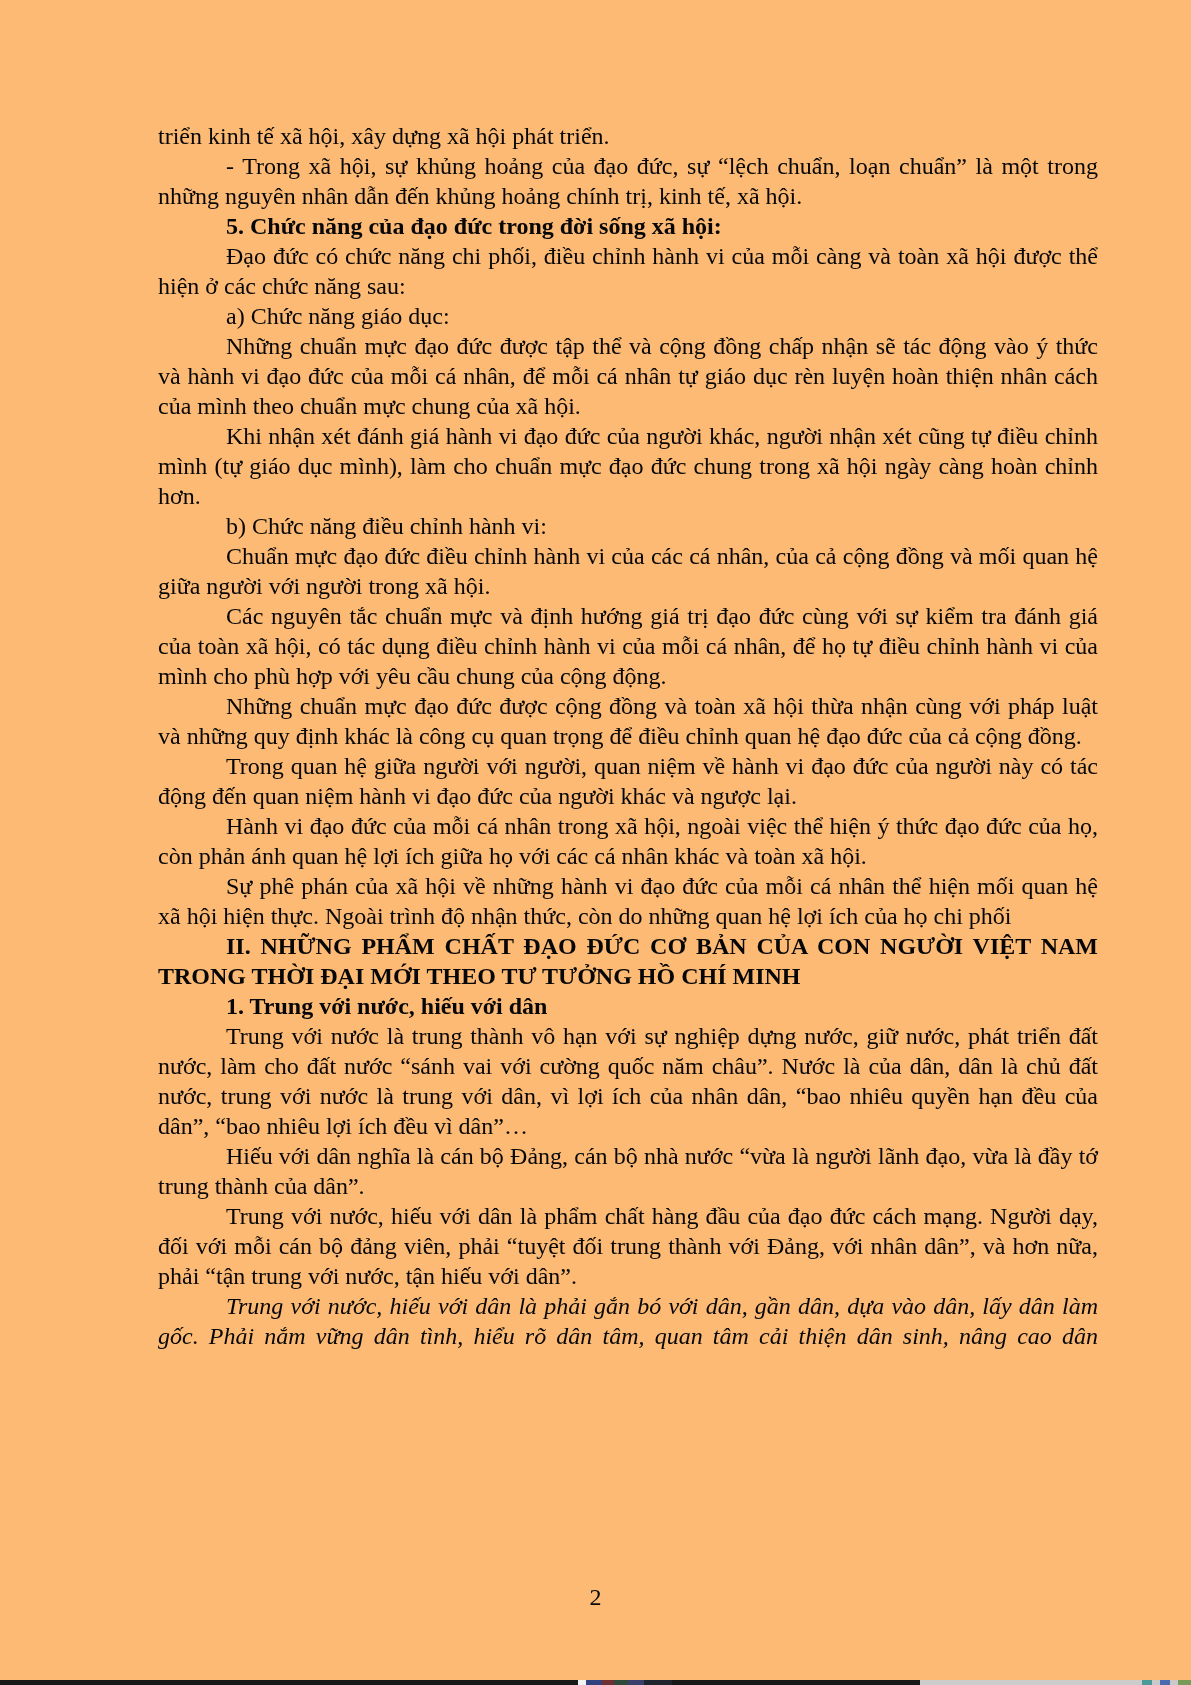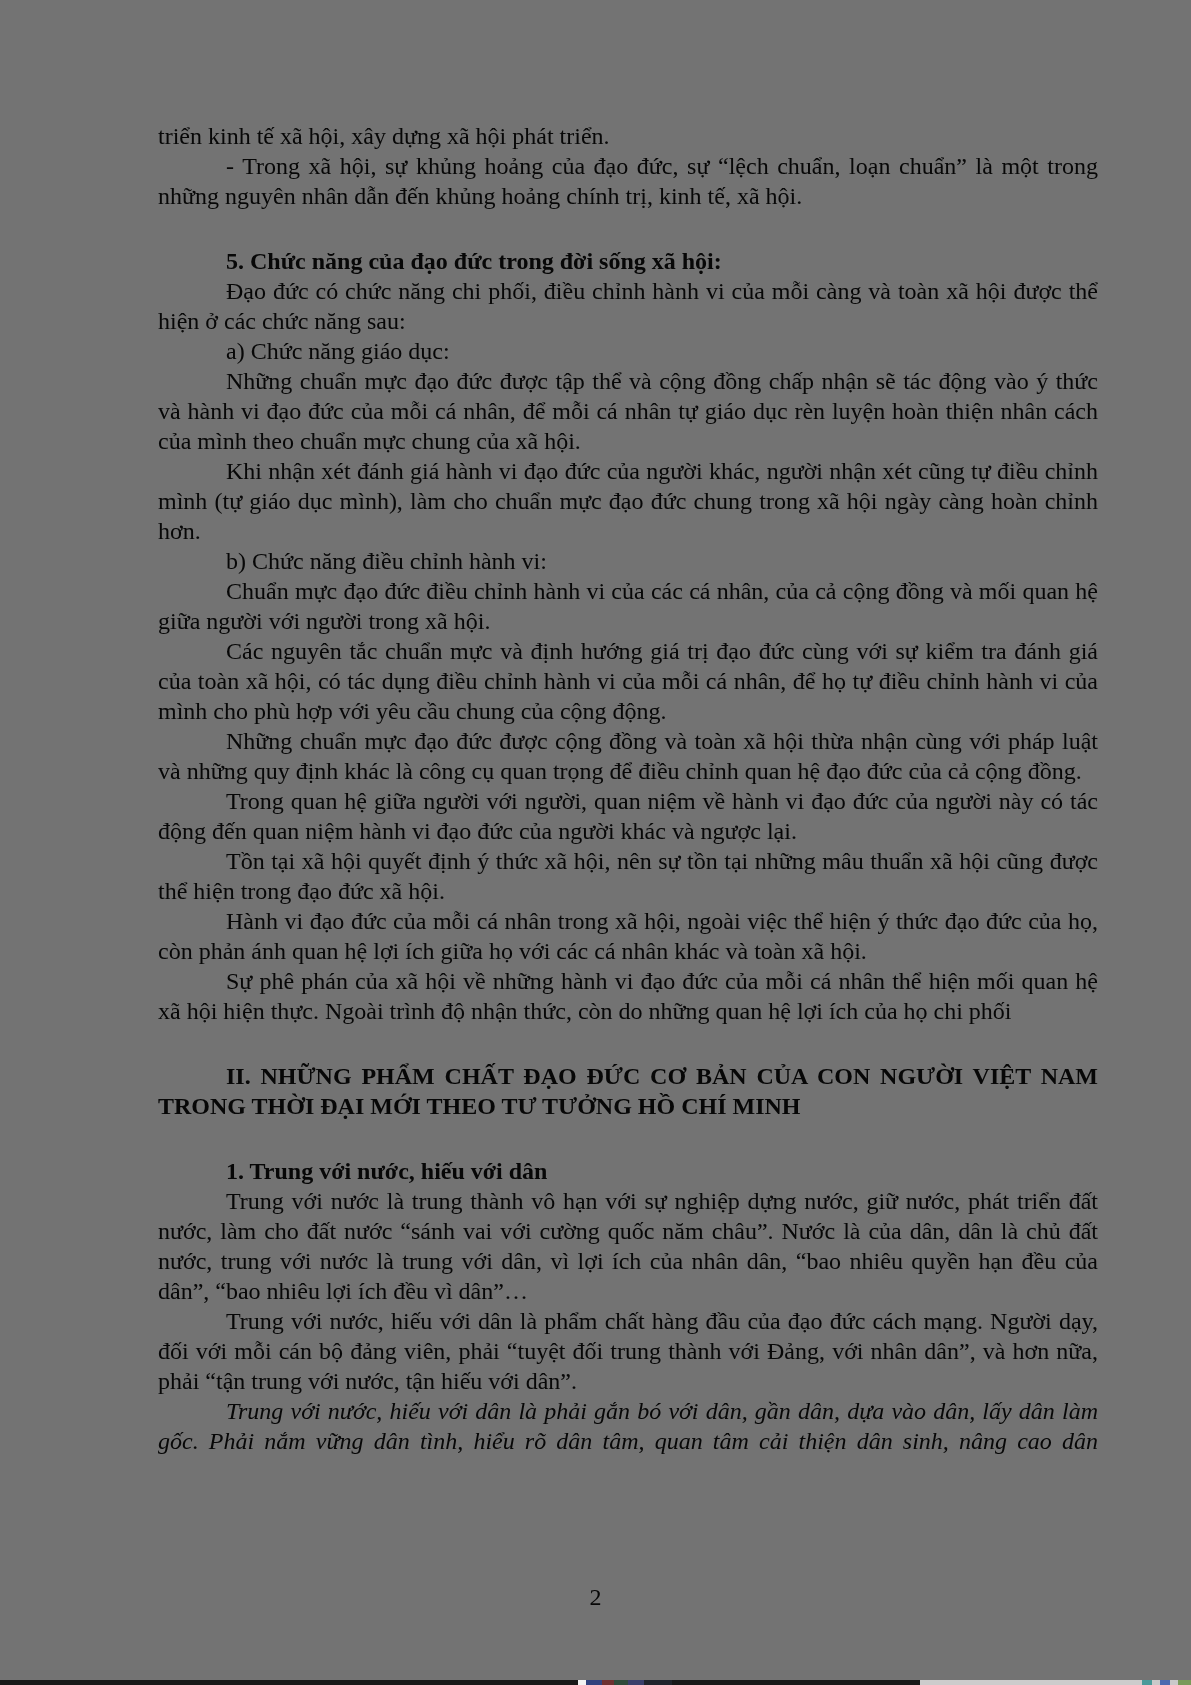--- a/index.html
+++ b/index.html
@@ -1,35 +1,35 @@
 <!DOCTYPE html>
 <html><head>
 <meta charset="utf-8">
 <style>
   html, body { margin:0; padding:0; background:#e9e9e9; }
   .page {
     position:relative;
     width:1191px; height:1685px;
     margin:0 auto;
-    background:#737373;
+    background:#fdba74;
     overflow:hidden;
     font-family:"Liberation Serif","DejaVu Serif",serif;
     color:#070707;
   }
   .doc {
     position:absolute;
     left:158px; top:121px;
     width:940px;
     font-size:24px;
     line-height:30px;
     text-align:justify;
   }
   .doc p { margin:0; padding:0; text-indent:68px; }
   .doc p.noindent { text-indent:0; }
-  .doc p.bold { font-weight:700;margin-top:35px; }
+  .doc p.bold { font-weight:700; }
   .doc p.italic { }
   .doc p.fill-last { text-align-last:justify;font-style:italic; }
   .page-number {
     position:absolute;
     left:0; top:1582px;
     width:1191px;
     text-align:center;
     font-size:24px;
     line-height:30px;
   }
@@ -51,26 +51,26 @@
     <p class="bold">5. Chức năng của đạo đức trong đời sống xã hội:</p>
     <p>Đạo đức có chức năng chi phối, điều chỉnh hành vi của mỗi càng và toàn xã hội được thể hiện ở các chức năng sau:</p>
     <p class="italic">a) Chức năng giáo dục:</p>
     <p>Những chuẩn mực đạo đức được tập thể và cộng đồng chấp nhận sẽ tác động vào ý thức và hành vi đạo đức của mỗi cá nhân, để mỗi cá nhân tự giáo dục rèn luyện hoàn thiện nhân cách của mình theo chuẩn mực chung của xã hội.</p>
     <p>Khi nhận xét đánh giá hành vi đạo đức của người khác, người nhận xét cũng tự điều chỉnh mình (tự giáo dục mình), làm cho chuẩn mực đạo đức chung trong xã hội ngày càng hoàn chỉnh hơn.</p>
     <p class="italic">b) Chức năng điều chỉnh hành vi:</p>
     <p>Chuẩn mực đạo đức điều chỉnh hành vi của các cá nhân, của cả cộng đồng và mối quan hệ giữa người với người trong xã hội.</p>
     <p>Các nguyên tắc chuẩn mực và định hướng giá trị đạo đức cùng với sự kiểm tra đánh giá của toàn xã hội, có tác dụng điều chỉnh hành vi của mỗi cá nhân, để họ tự điều chỉnh hành vi của mình cho phù hợp với yêu cầu chung của cộng động.</p>
     <p>Những chuẩn mực đạo đức được cộng đồng và toàn xã hội thừa nhận cùng với pháp luật và những quy định khác là công cụ quan trọng để điều chỉnh quan hệ đạo đức của cả cộng đồng.</p>
     <p>Trong quan hệ giữa người với người, quan niệm về hành vi đạo đức của người này có tác động đến quan niệm hành vi đạo đức của người khác và ngược lại.</p>
-    <p>Tồn tại xã hội quyết định ý thức xã hội, nên sự tồn tại những mâu thuẩn xã hội cũng được thể hiện trong đạo đức xã hội.</p>
     <p>Hành vi đạo đức của mỗi cá nhân trong xã hội, ngoài việc thể hiện ý thức đạo đức của họ, còn phản ánh quan hệ lợi ích giữa họ với các cá nhân khác và toàn xã hội.</p>
     <p>Sự phê phán của xã hội về những hành vi đạo đức của mỗi cá nhân thể hiện mối quan hệ xã hội hiện thực. Ngoài trình độ nhận thức, còn do những quan hệ lợi ích của họ chi phối</p>
     <p class="bold">II. NHỮNG PHẨM CHẤT ĐẠO ĐỨC CƠ BẢN CỦA CON NGƯỜI VIỆT NAM TRONG THỜI ĐẠI MỚI THEO TƯ TƯỞNG HỒ CHÍ MINH</p>
     <p class="bold">1. Trung với nước, hiếu với dân</p>
     <p>Trung với nước là trung thành vô hạn với sự nghiệp dựng nước, giữ nước, phát triển đất nước, làm cho đất nước “sánh vai với cường quốc năm châu”. Nước là của dân, dân là chủ đất nước, trung với nước là trung với dân, vì lợi ích của nhân dân, “bao nhiêu quyền hạn đều của dân”, “bao nhiêu lợi ích đều vì dân”…</p>
+    <p>Hiếu với dân nghĩa là cán bộ Đảng, cán bộ nhà nước “vừa là người lãnh đạo, vừa là đầy tớ trung thành của dân”.</p>
     <p>Trung với nước, hiếu với dân là phẩm chất hàng đầu của đạo đức cách mạng. Người dạy, đối với mỗi cán bộ đảng viên, phải “tuyệt đối trung thành với Đảng, với nhân dân”, và hơn nữa, phải “tận trung với nước, tận hiếu với dân”.</p>
     <p class="fill-last">Trung với nước, hiếu với dân là phải gắn bó với dân, gần dân, dựa vào dân, lấy dân làm gốc. Phải nắm vững dân tình, hiểu rõ dân tâm, quan tâm cải thiện dân sinh, nâng cao dân</p>
   </div>
 
   <div class="page-number">2</div>
 
   <div class="bottom-bar">
       <div class="seg" style="left: 0px; width: 578px; background: rgb(24, 24, 24);"></div>
       <div class="seg" style="left: 578px; width: 8px; background: rgb(242, 242, 242);"></div>
       <div class="seg" style="left: 586px; width: 16px; background: rgb(49, 66, 126);"></div>

